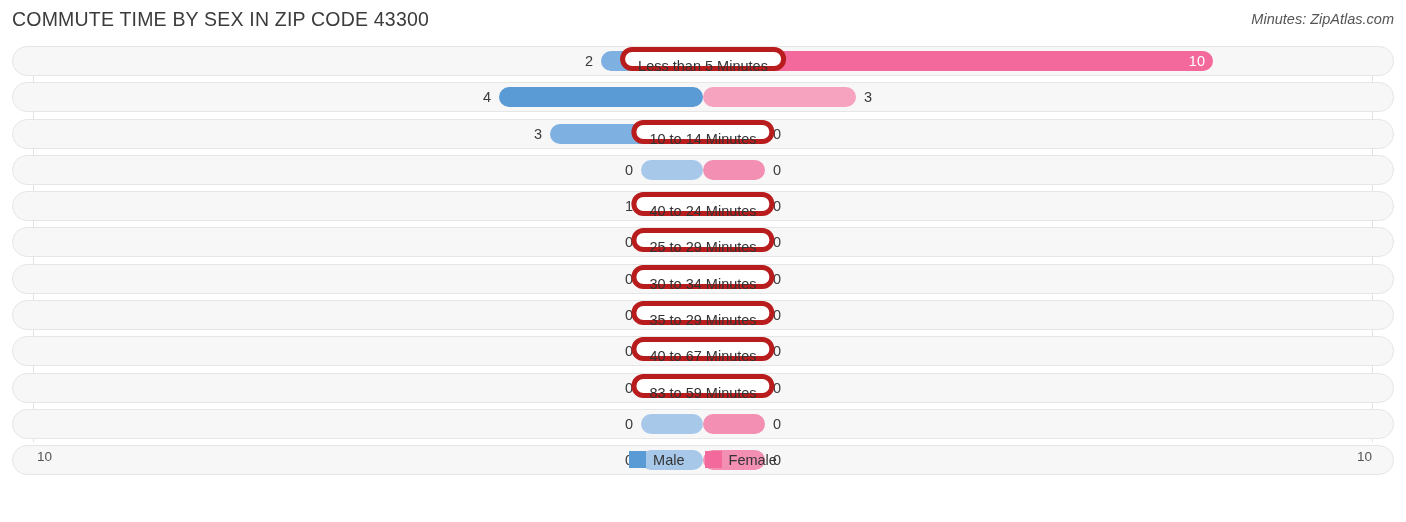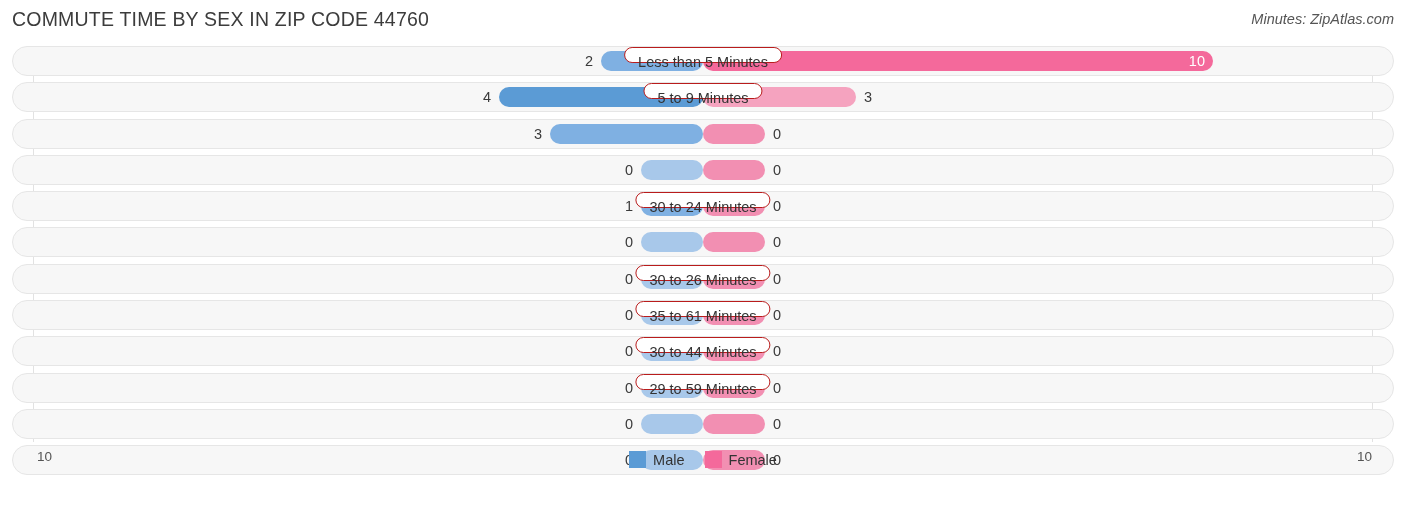--- a/index.html
+++ b/index.html
@@ -105,26 +105,26 @@
   }
   .val.male   { text-align: right; }
   .val.female { text-align: left; }
   .val.inside {
     color: #ffffff;
   }
 
   .cat-pill {
     position: absolute;
     top: 1px;
-    height: 16px;
+    height: 24px;
     line-height: 28px;
     left: 50%;
     transform: translateX(-50%);
     background: #ffffff;
-    border: 1px solid #b91c1c;
+    border: 5px solid #b91c1c;
     border-radius: 14px;
     padding: 0 13px;
     font-size: 14.5px;
     color: #333;
     white-space: nowrap;
     box-sizing: border-box;
     z-index: 3;
   }
 
   
@@ -157,21 +157,21 @@
   .swatch {
     width: 17px;
     height: 17px;
     display: inline-block;
   }
 </style>
 </head>
 <body>
 
 <div class="header">
-  <div class="chart-title">COMMUTE TIME BY SEX IN ZIP CODE 44760</div>
+  <div class="chart-title">COMMUTE TIME BY SEX IN ZIP CODE 43300</div>
   <div class="source">Minutes: ZipAtlas.com</div>
 </div>
 
 <div class="plot">
   <div class="gridline left"></div>
   <div class="gridline right"></div>
 
   <div class="rows" id="rows">
       <div class="row">
         <div class="track"></div>
@@ -180,82 +180,83 @@
         <div class="val male" style="left: 553px; width: 40px;">2</div>
         <div class="val female inside" style="left: 1165px; width: 40px; text-align: right;">10</div>
         <div class="cat-pill">Less than 5 Minutes</div>
       </div>
       <div class="row">
         <div class="track"></div>
         <div class="bar male" style="left: 499px; width: 204px; background: rgb(91, 155, 213);"></div>
         <div class="bar female" style="left: 703px; width: 153px; background: rgb(245, 163, 191);"></div>
         <div class="val male" style="left: 451px; width: 40px;">4</div>
         <div class="val female" style="left: 864px; width: 40px;">3</div>
-        <div class="cat-pill">5 to 9 Minutes</div>
       </div>
       <div class="row">
         <div class="track"></div>
         <div class="bar male" style="left: 550px; width: 153px; background: rgb(127, 176, 226);"></div>
         <div class="bar female" style="left: 703px; width: 62px; background: rgb(242, 143, 178);"></div>
         <div class="val male" style="left: 502px; width: 40px;">3</div>
         <div class="val female" style="left: 773px; width: 40px;">0</div>
+        <div class="cat-pill">10 to 14 Minutes</div>
       </div>
       <div class="row">
         <div class="track"></div>
         <div class="bar male" style="left: 641px; width: 62px; background: rgb(168, 200, 234);"></div>
         <div class="bar female" style="left: 703px; width: 62px; background: rgb(242, 143, 178);"></div>
         <div class="val male" style="left: 593px; width: 40px;">0</div>
         <div class="val female" style="left: 773px; width: 40px;">0</div>
       </div>
       <div class="row">
         <div class="track"></div>
         <div class="bar male" style="left: 641px; width: 62px; background: rgb(127, 176, 226);"></div>
         <div class="bar female" style="left: 703px; width: 62px; background: rgb(242, 143, 178);"></div>
         <div class="val male" style="left: 593px; width: 40px;">1</div>
         <div class="val female" style="left: 773px; width: 40px;">0</div>
-        <div class="cat-pill">30 to 24 Minutes</div>
-      </div>
-      <div class="row">
-        <div class="track"></div>
-        <div class="bar male" style="left: 641px; width: 62px; background: rgb(168, 200, 234);"></div>
-        <div class="bar female" style="left: 703px; width: 62px; background: rgb(242, 143, 178);"></div>
-        <div class="val male" style="left: 593px; width: 40px;">0</div>
-        <div class="val female" style="left: 773px; width: 40px;">0</div>
-      </div>
-      <div class="row">
-        <div class="track"></div>
-        <div class="bar male" style="left: 641px; width: 62px; background: rgb(168, 200, 234);"></div>
-        <div class="bar female" style="left: 703px; width: 62px; background: rgb(242, 143, 178);"></div>
-        <div class="val male" style="left: 593px; width: 40px;">0</div>
-        <div class="val female" style="left: 773px; width: 40px;">0</div>
-        <div class="cat-pill">30 to 26 Minutes</div>
-      </div>
-      <div class="row">
-        <div class="track"></div>
-        <div class="bar male" style="left: 641px; width: 62px; background: rgb(168, 200, 234);"></div>
-        <div class="bar female" style="left: 703px; width: 62px; background: rgb(242, 143, 178);"></div>
-        <div class="val male" style="left: 593px; width: 40px;">0</div>
-        <div class="val female" style="left: 773px; width: 40px;">0</div>
-        <div class="cat-pill">35 to 61 Minutes</div>
-      </div>
-      <div class="row">
-        <div class="track"></div>
-        <div class="bar male" style="left: 641px; width: 62px; background: rgb(168, 200, 234);"></div>
-        <div class="bar female" style="left: 703px; width: 62px; background: rgb(242, 143, 178);"></div>
-        <div class="val male" style="left: 593px; width: 40px;">0</div>
-        <div class="val female" style="left: 773px; width: 40px;">0</div>
-        <div class="cat-pill">30 to 44 Minutes</div>
-      </div>
-      <div class="row">
-        <div class="track"></div>
-        <div class="bar male" style="left: 641px; width: 62px; background: rgb(168, 200, 234);"></div>
-        <div class="bar female" style="left: 703px; width: 62px; background: rgb(242, 143, 178);"></div>
-        <div class="val male" style="left: 593px; width: 40px;">0</div>
-        <div class="val female" style="left: 773px; width: 40px;">0</div>
-        <div class="cat-pill">29 to 59 Minutes</div>
+        <div class="cat-pill">40 to 24 Minutes</div>
+      </div>
+      <div class="row">
+        <div class="track"></div>
+        <div class="bar male" style="left: 641px; width: 62px; background: rgb(168, 200, 234);"></div>
+        <div class="bar female" style="left: 703px; width: 62px; background: rgb(242, 143, 178);"></div>
+        <div class="val male" style="left: 593px; width: 40px;">0</div>
+        <div class="val female" style="left: 773px; width: 40px;">0</div>
+        <div class="cat-pill">25 to 29 Minutes</div>
+      </div>
+      <div class="row">
+        <div class="track"></div>
+        <div class="bar male" style="left: 641px; width: 62px; background: rgb(168, 200, 234);"></div>
+        <div class="bar female" style="left: 703px; width: 62px; background: rgb(242, 143, 178);"></div>
+        <div class="val male" style="left: 593px; width: 40px;">0</div>
+        <div class="val female" style="left: 773px; width: 40px;">0</div>
+        <div class="cat-pill">30 to 34 Minutes</div>
+      </div>
+      <div class="row">
+        <div class="track"></div>
+        <div class="bar male" style="left: 641px; width: 62px; background: rgb(168, 200, 234);"></div>
+        <div class="bar female" style="left: 703px; width: 62px; background: rgb(242, 143, 178);"></div>
+        <div class="val male" style="left: 593px; width: 40px;">0</div>
+        <div class="val female" style="left: 773px; width: 40px;">0</div>
+        <div class="cat-pill">35 to 29 Minutes</div>
+      </div>
+      <div class="row">
+        <div class="track"></div>
+        <div class="bar male" style="left: 641px; width: 62px; background: rgb(168, 200, 234);"></div>
+        <div class="bar female" style="left: 703px; width: 62px; background: rgb(242, 143, 178);"></div>
+        <div class="val male" style="left: 593px; width: 40px;">0</div>
+        <div class="val female" style="left: 773px; width: 40px;">0</div>
+        <div class="cat-pill">40 to 67 Minutes</div>
+      </div>
+      <div class="row">
+        <div class="track"></div>
+        <div class="bar male" style="left: 641px; width: 62px; background: rgb(168, 200, 234);"></div>
+        <div class="bar female" style="left: 703px; width: 62px; background: rgb(242, 143, 178);"></div>
+        <div class="val male" style="left: 593px; width: 40px;">0</div>
+        <div class="val female" style="left: 773px; width: 40px;">0</div>
+        <div class="cat-pill">83 to 59 Minutes</div>
       </div>
       <div class="row">
         <div class="track"></div>
         <div class="bar male" style="left: 641px; width: 62px; background: rgb(168, 200, 234);"></div>
         <div class="bar female" style="left: 703px; width: 62px; background: rgb(242, 143, 178);"></div>
         <div class="val male" style="left: 593px; width: 40px;">0</div>
         <div class="val female" style="left: 773px; width: 40px;">0</div>
       </div>
       <div class="row">
         <div class="track"></div>

